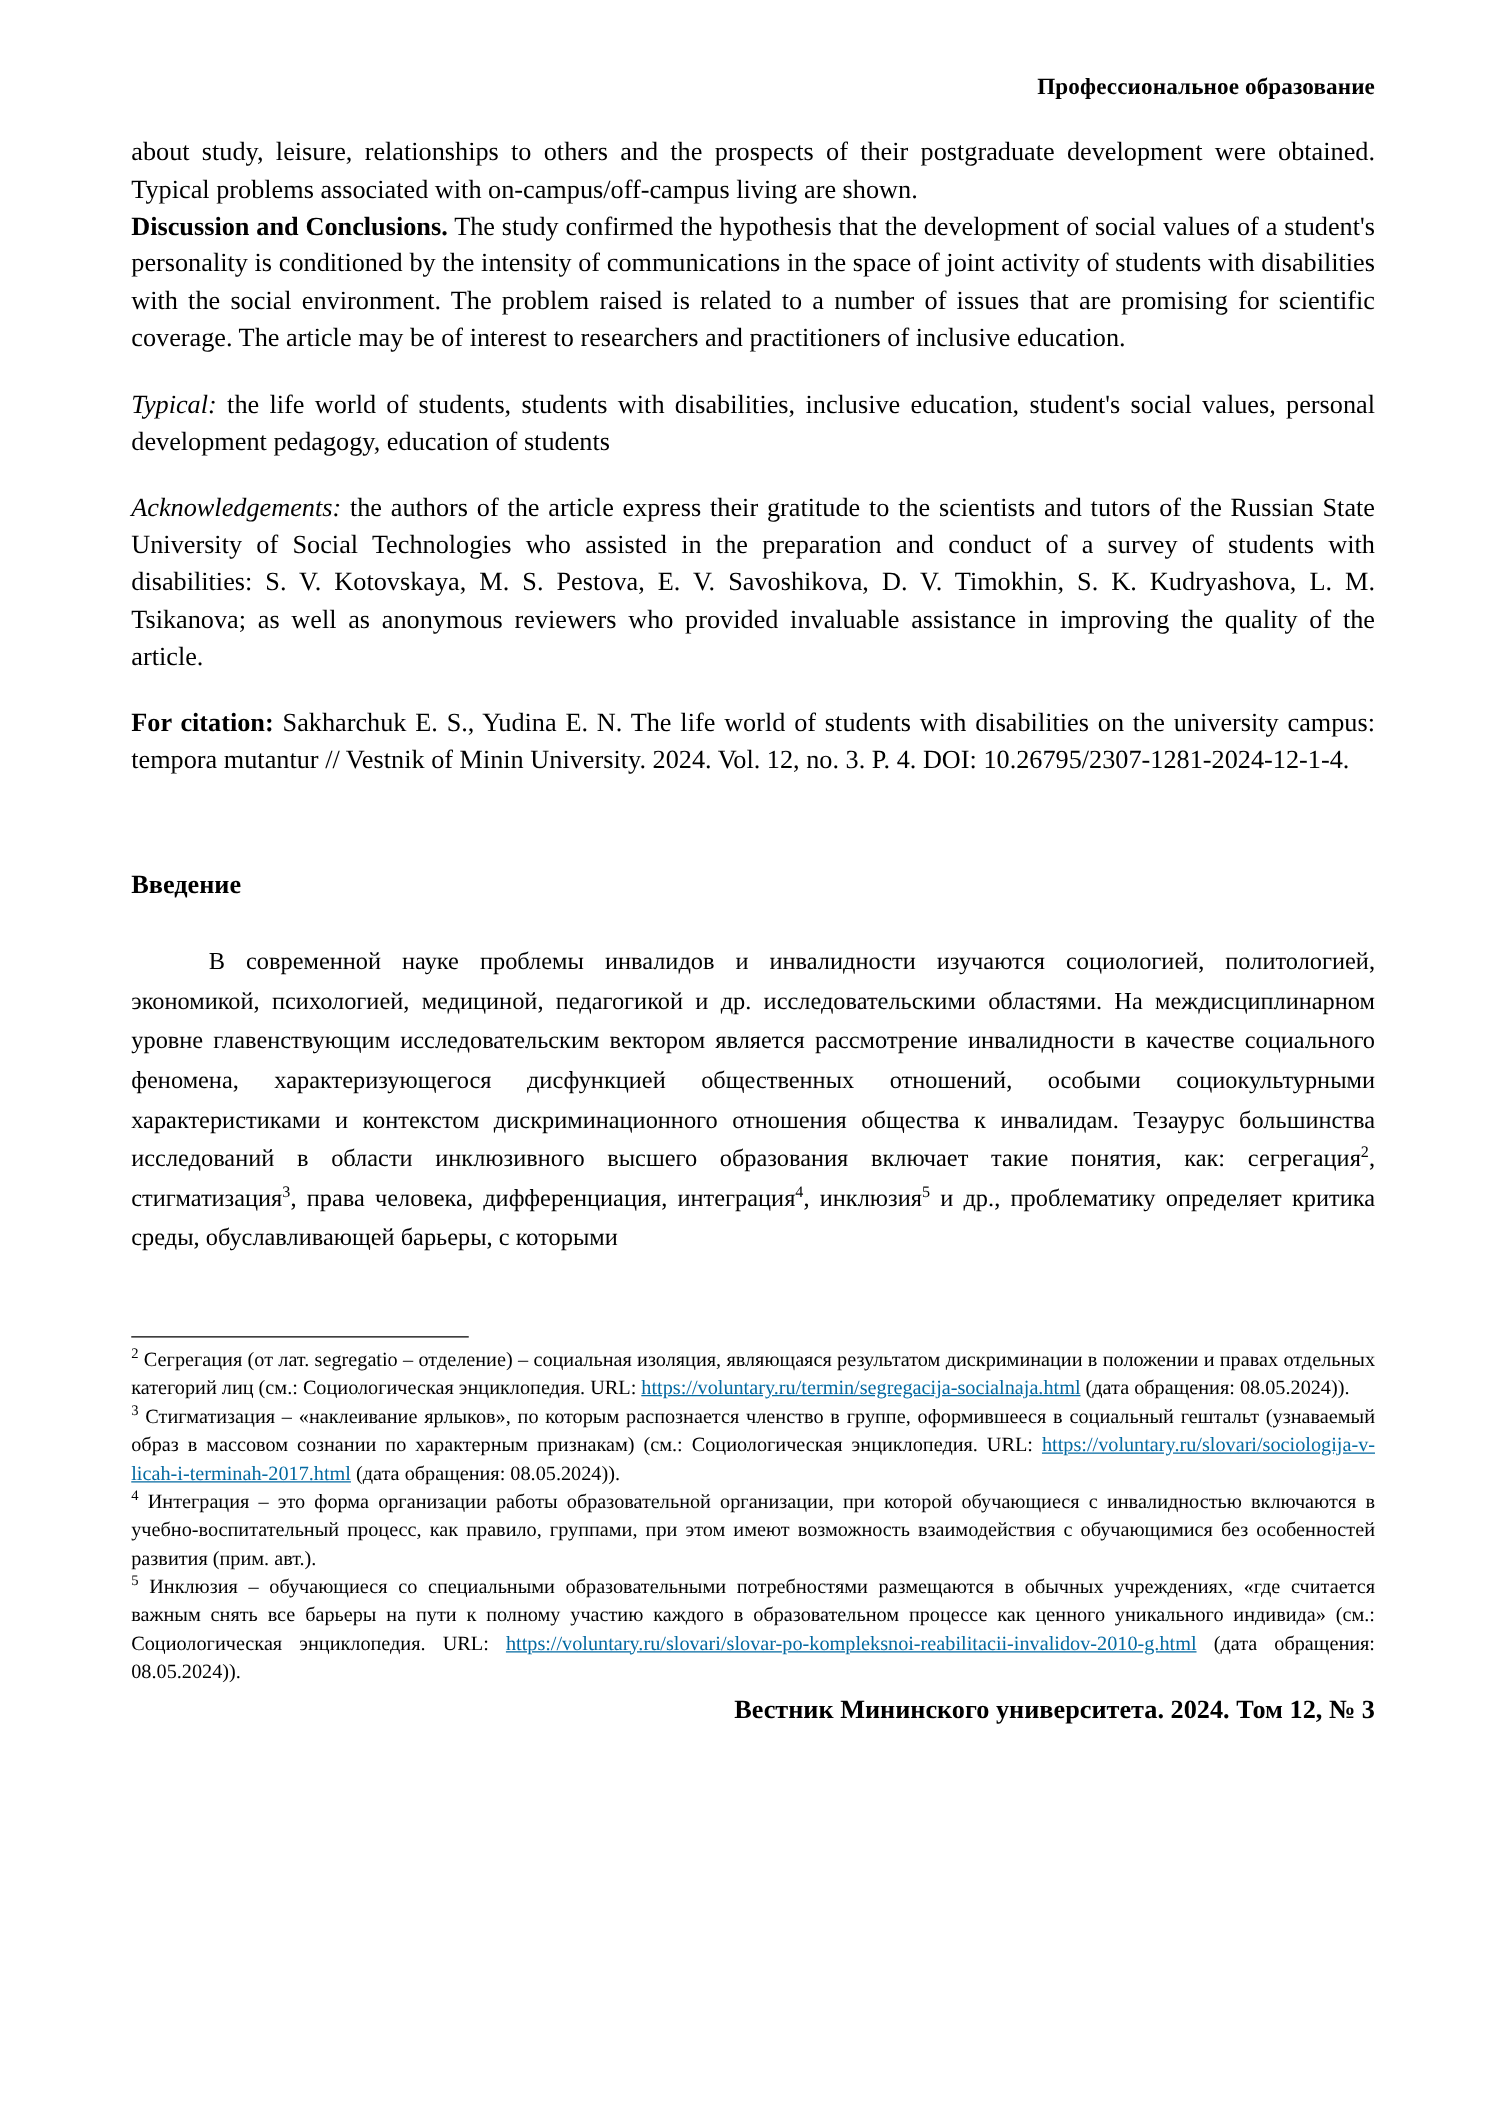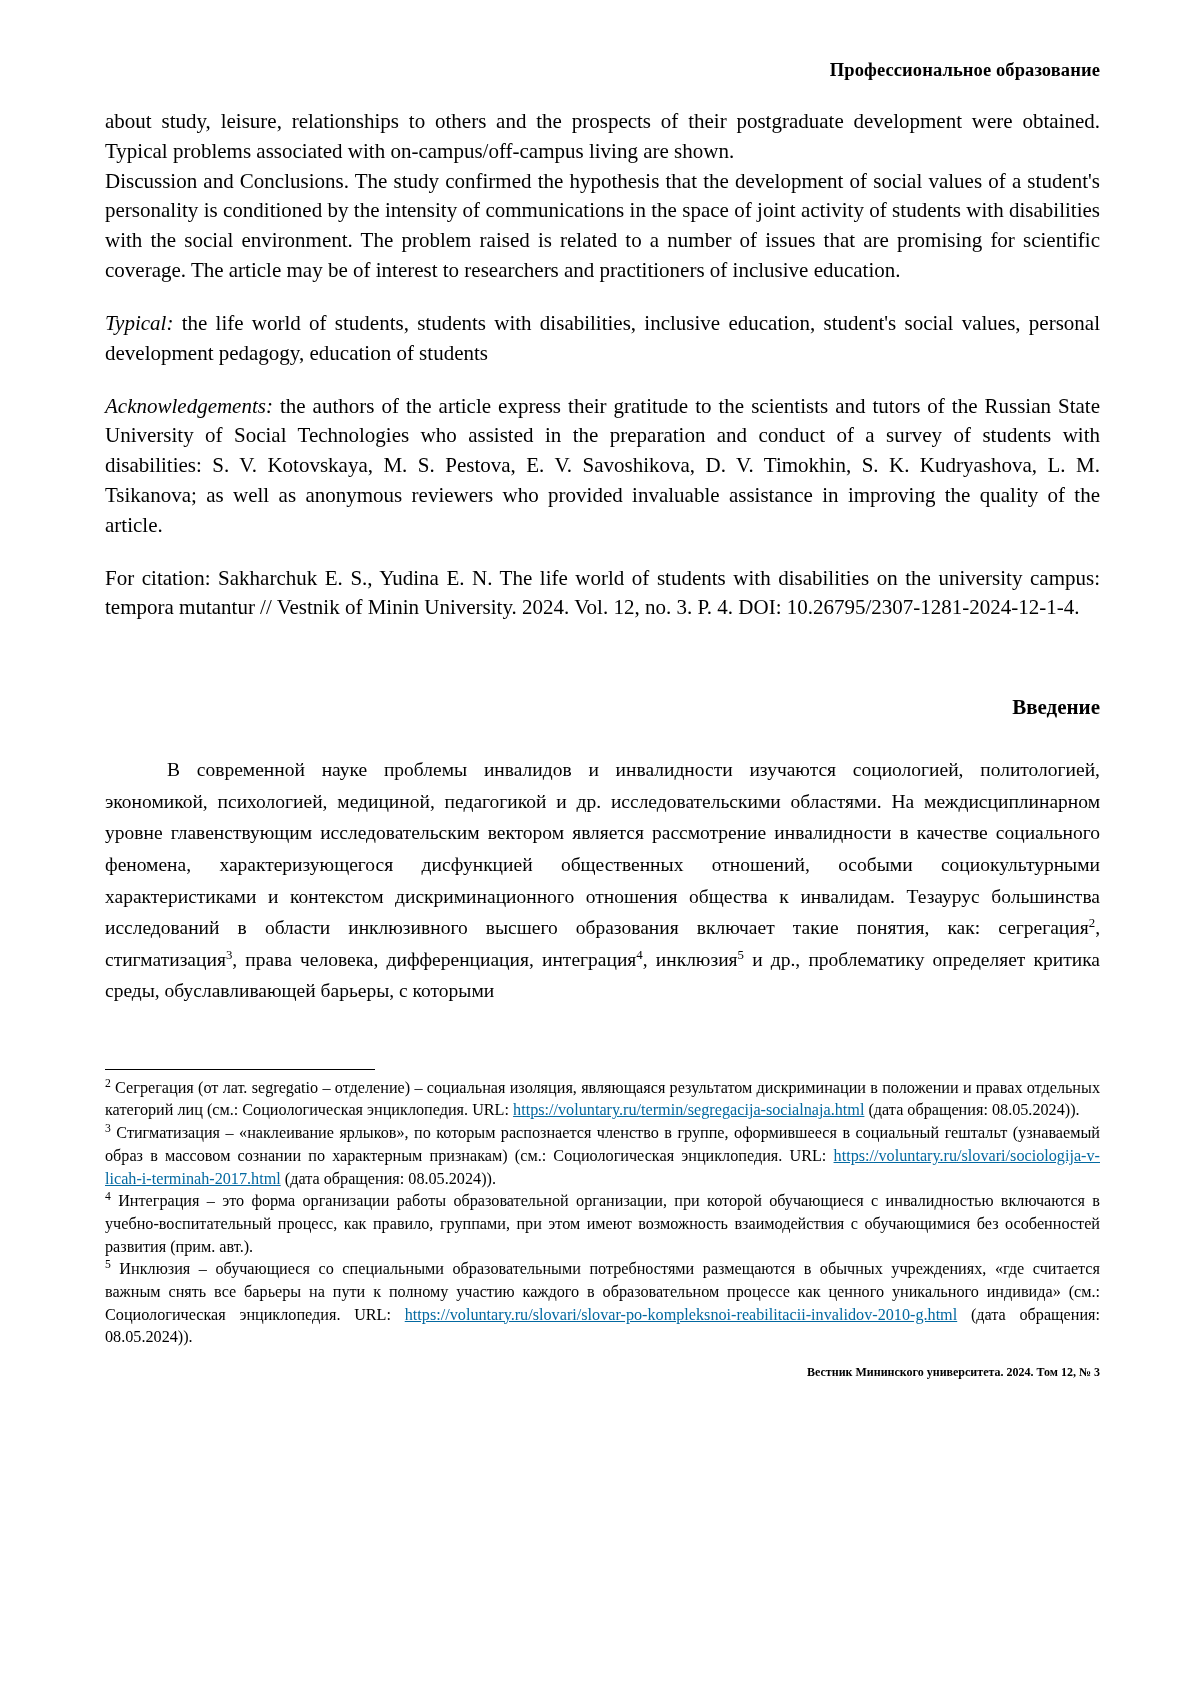--- a/index.html
+++ b/index.html
@@ -28,25 +28,25 @@
   .en-block {
     font-size: 21px;
     line-height: 1.42;
     text-align: justify;
     font-family: "Liberation Serif", serif;
   }
   .en-block p {
     margin: 0;
   }
   .gap-md { height: 23px; }
-  .bold { font-weight: normal; }
+  .bold { font-weight: bold; }
   .ital { font-style: italic; }
 
   .section-title {
-    text-align: right;
+    text-align: left;
     font-weight: bold;
     font-size: 21px;
     margin-top: 72px;
     margin-bottom: 34px;
   }
   .ru-block {
     font-family: "Liberation Sans", sans-serif;
     font-size: 19.5px;
     line-height: 1.62;
     text-align: justify;
@@ -87,21 +87,21 @@
     color: #0369a1;
     text-decoration: underline;
   }
   .footer {
     position: absolute;
     left: 105px;
     right: 100px;
     bottom: 44px;
     text-align: right;
     font-weight: bold;
-    font-size: 12px;
+    font-size: 21px;
     font-family: "Liberation Serif", serif;
   }
 </style>
 </head>
 <body>
 
 <div class="page">
 
   <div class="running-head">Профессиональное образование</div>
 

